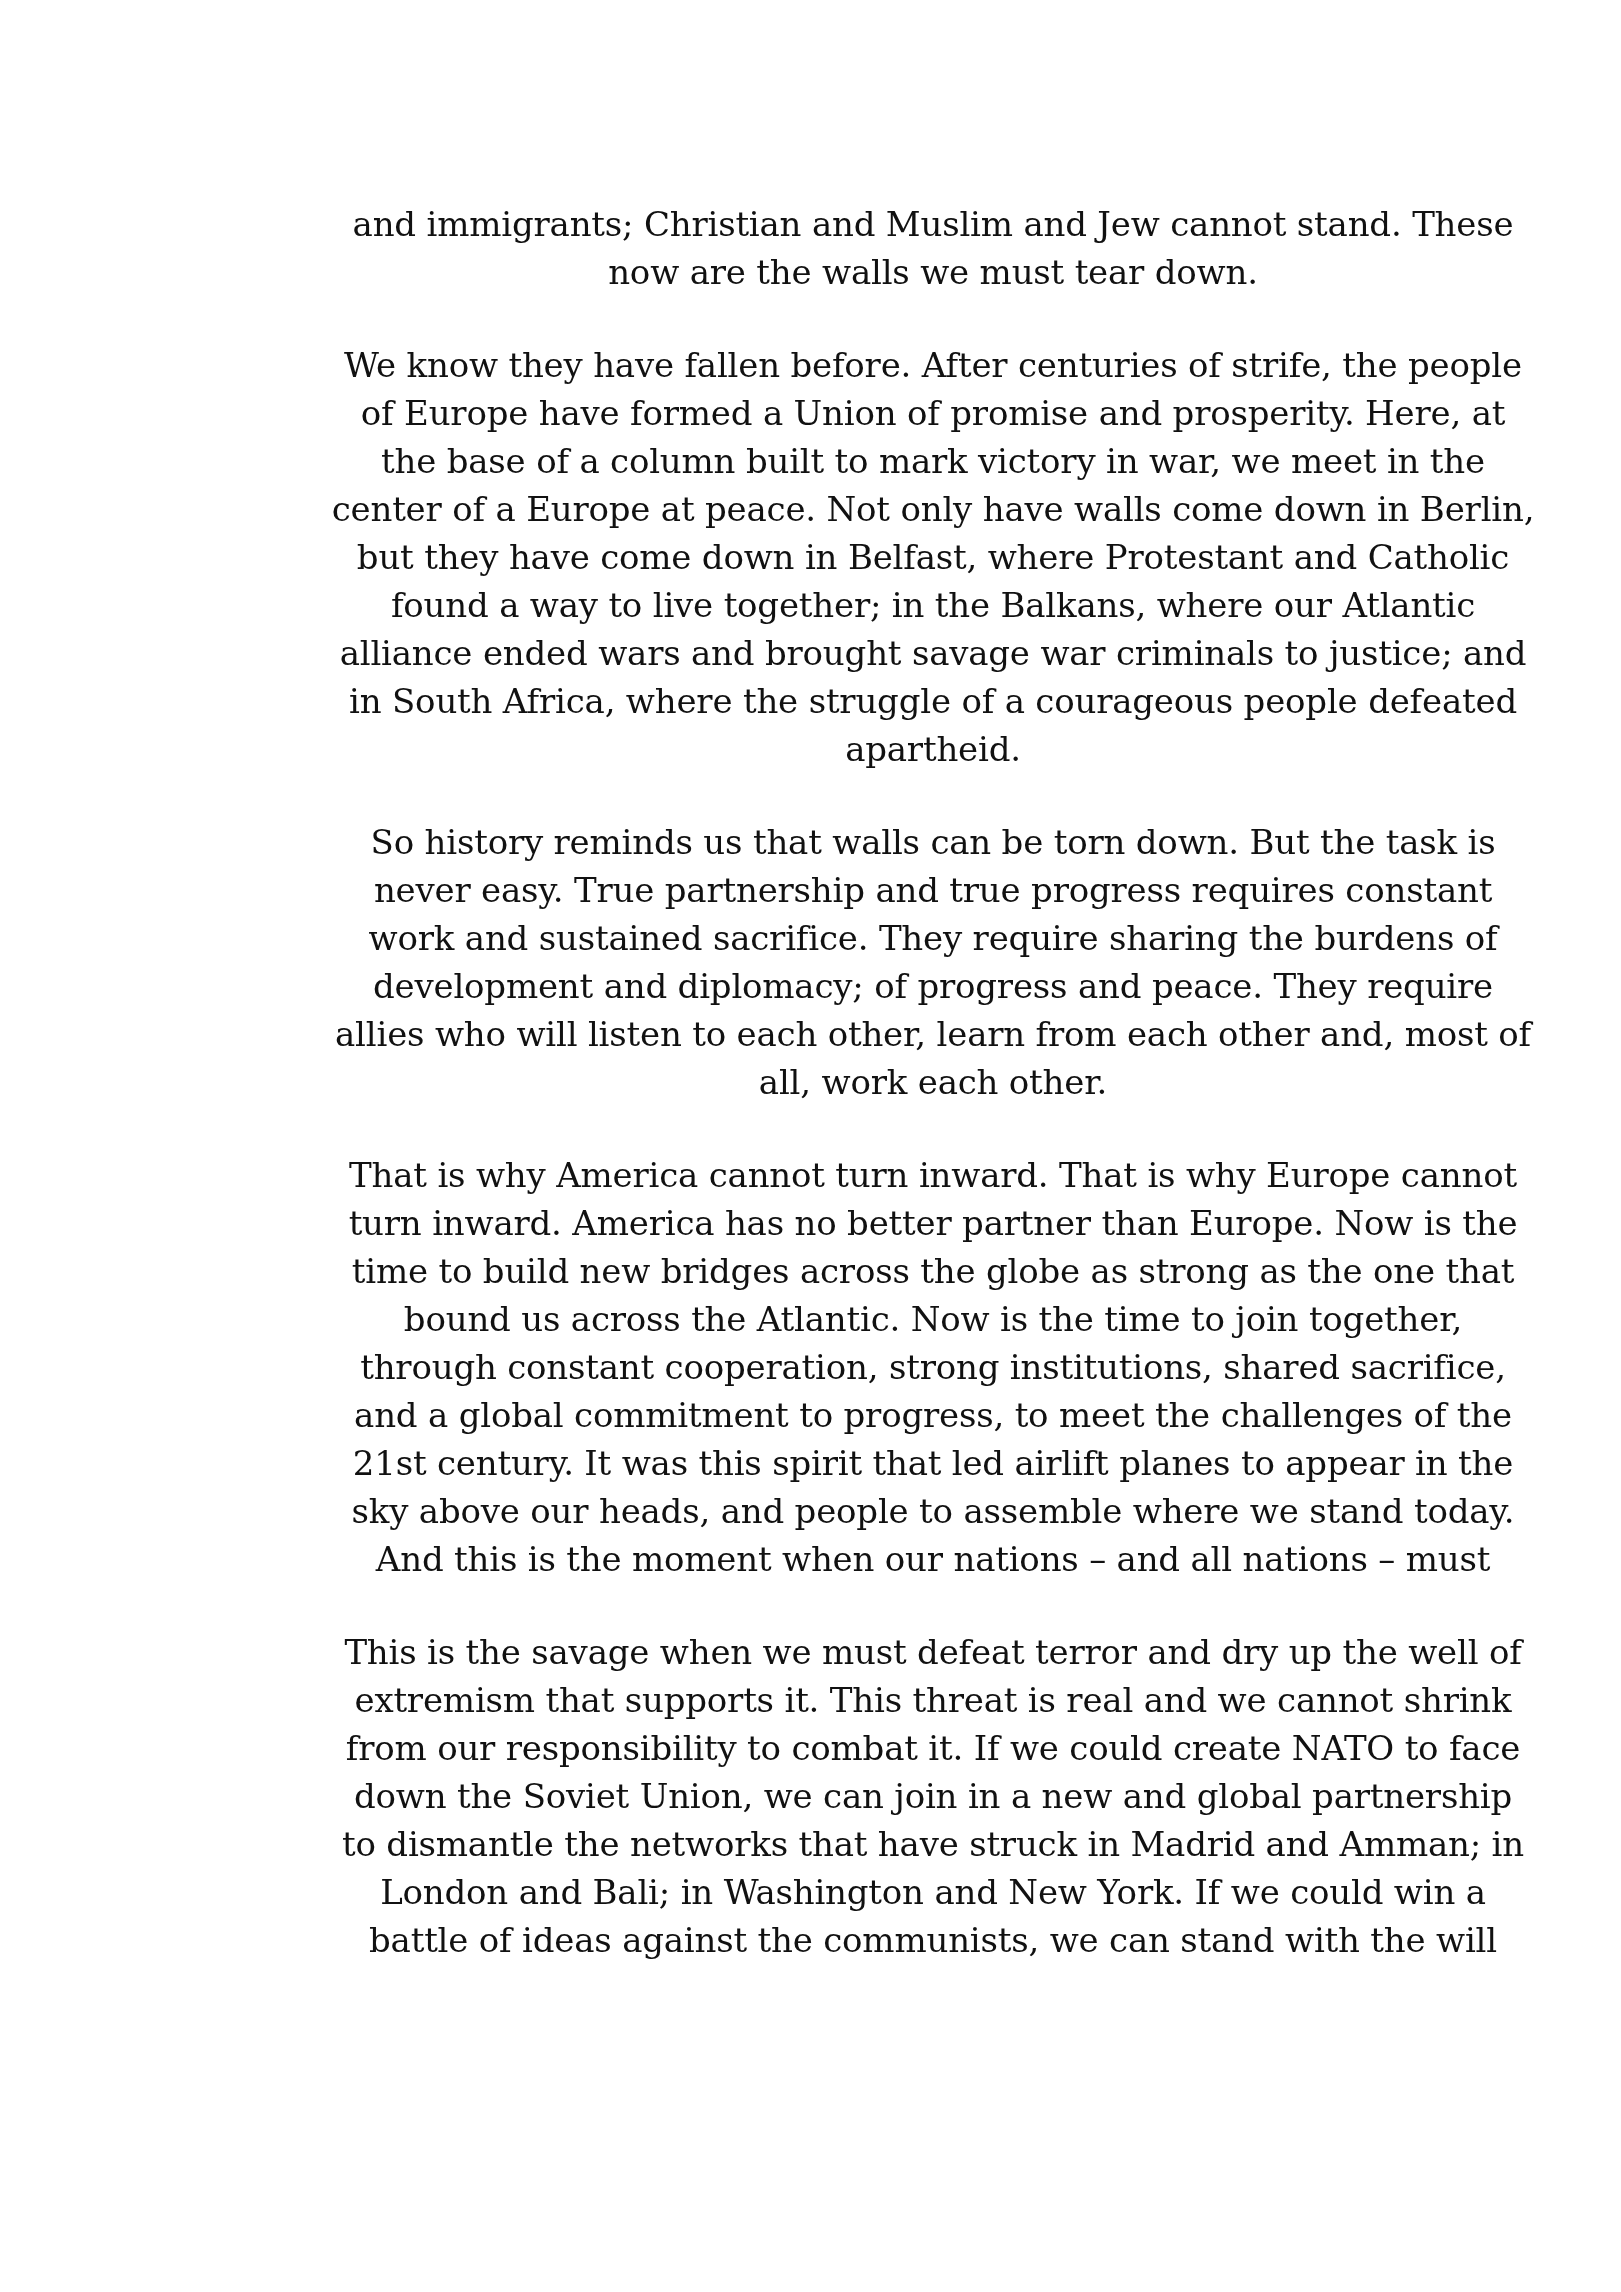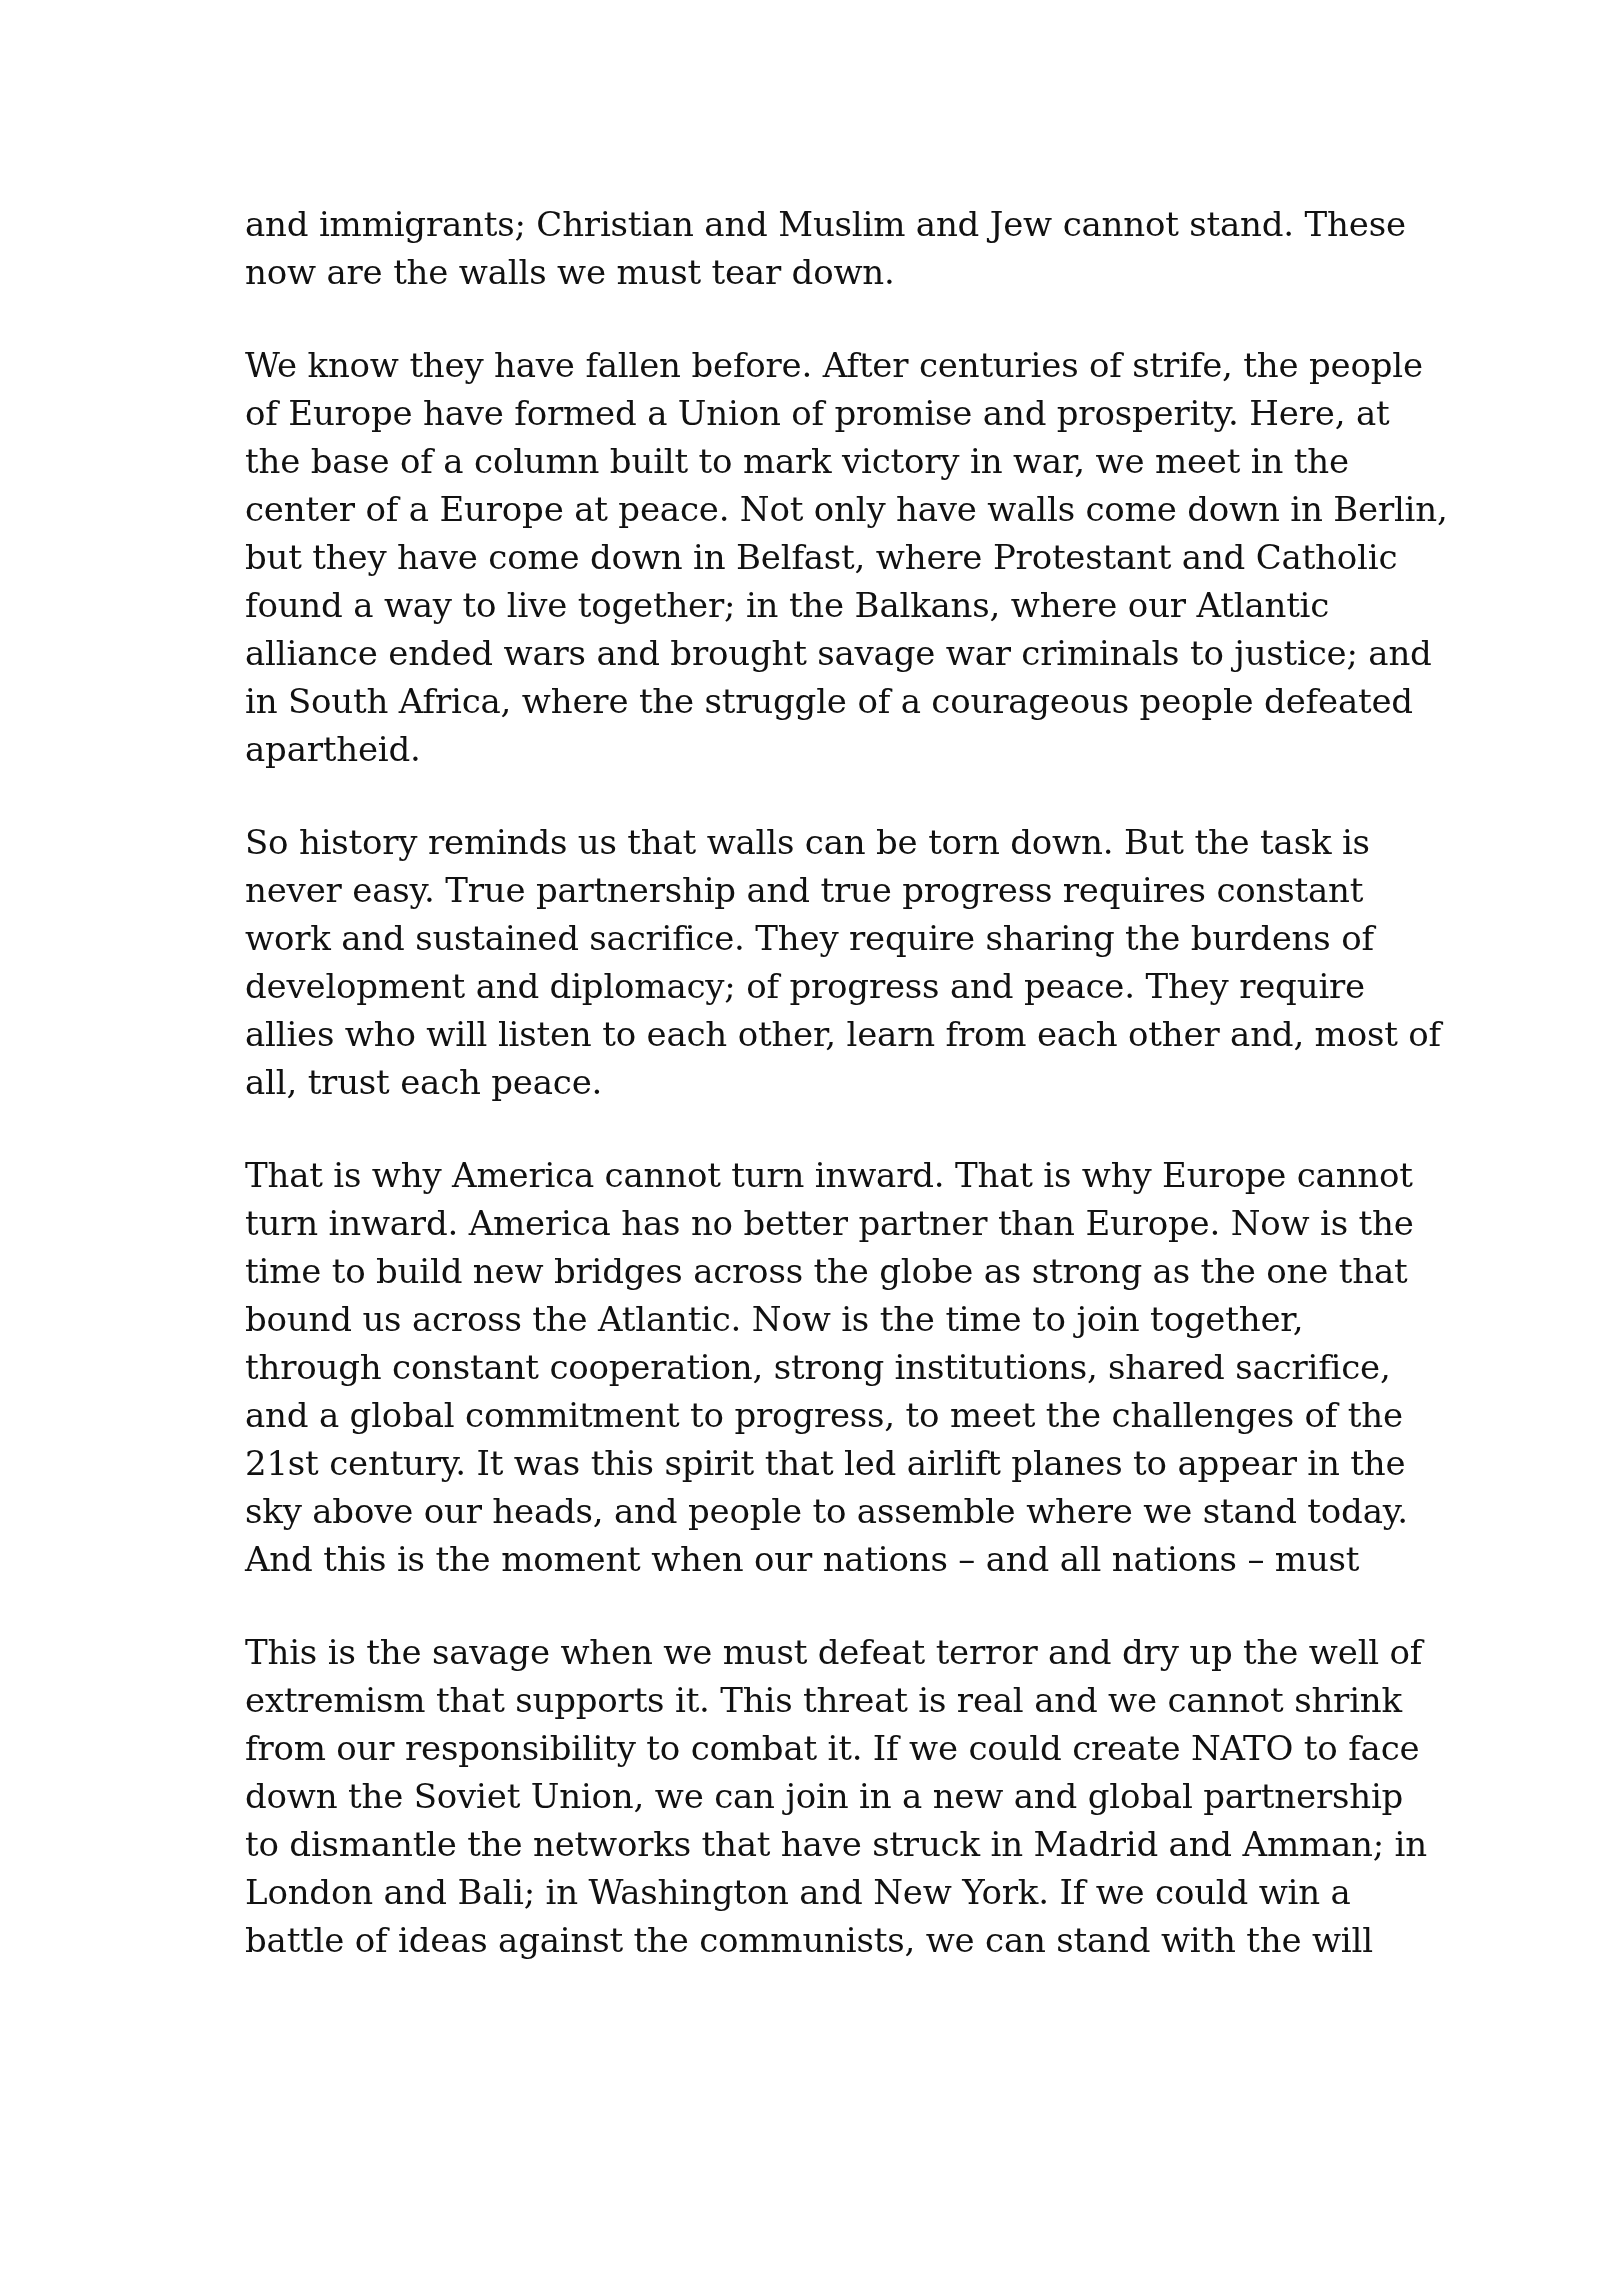--- a/index.html
+++ b/index.html
@@ -28,20 +28,21 @@
     top: 200px;
     width: 1376px;
     color: #111111;
     font-size: 34px;
     line-height: 48px;
     letter-spacing: -0.2px;
   }
   .paragraph {
     margin: 0 0 45px 0;
     padding: 0;
+    text-align: center;
   }
   .text-line {
     white-space: nowrap;
   }
 </style>
 </head>
 <body>
 
 <div class="page">
   <div class="text-block" id="text-block">
@@ -59,21 +60,21 @@
         <div class="text-line">alliance ended wars and brought savage war criminals to justice; and</div>
         <div class="text-line">in South Africa, where the struggle of a courageous people defeated</div>
         <div class="text-line">apartheid.</div>
       </div>
       <div class="paragraph">
         <div class="text-line">So history reminds us that walls can be torn down. But the task is</div>
         <div class="text-line">never easy. True partnership and true progress requires constant</div>
         <div class="text-line">work and sustained sacrifice. They require sharing the burdens of</div>
         <div class="text-line">development and diplomacy; of progress and peace. They require</div>
         <div class="text-line">allies who will listen to each other, learn from each other and, most of</div>
-        <div class="text-line">all, trust each peace.</div>
+        <div class="text-line">all, work each other.</div>
       </div>
       <div class="paragraph">
         <div class="text-line">That is why America cannot turn inward. That is why Europe cannot</div>
         <div class="text-line">turn inward. America has no better partner than Europe. Now is the</div>
         <div class="text-line">time to build new bridges across the globe as strong as the one that</div>
         <div class="text-line">bound us across the Atlantic. Now is the time to join together,</div>
         <div class="text-line">through constant cooperation, strong institutions, shared sacrifice,</div>
         <div class="text-line">and a global commitment to progress, to meet the challenges of the</div>
         <div class="text-line">21st century. It was this spirit that led airlift planes to appear in the</div>
         <div class="text-line">sky above our heads, and people to assemble where we stand today.</div>

